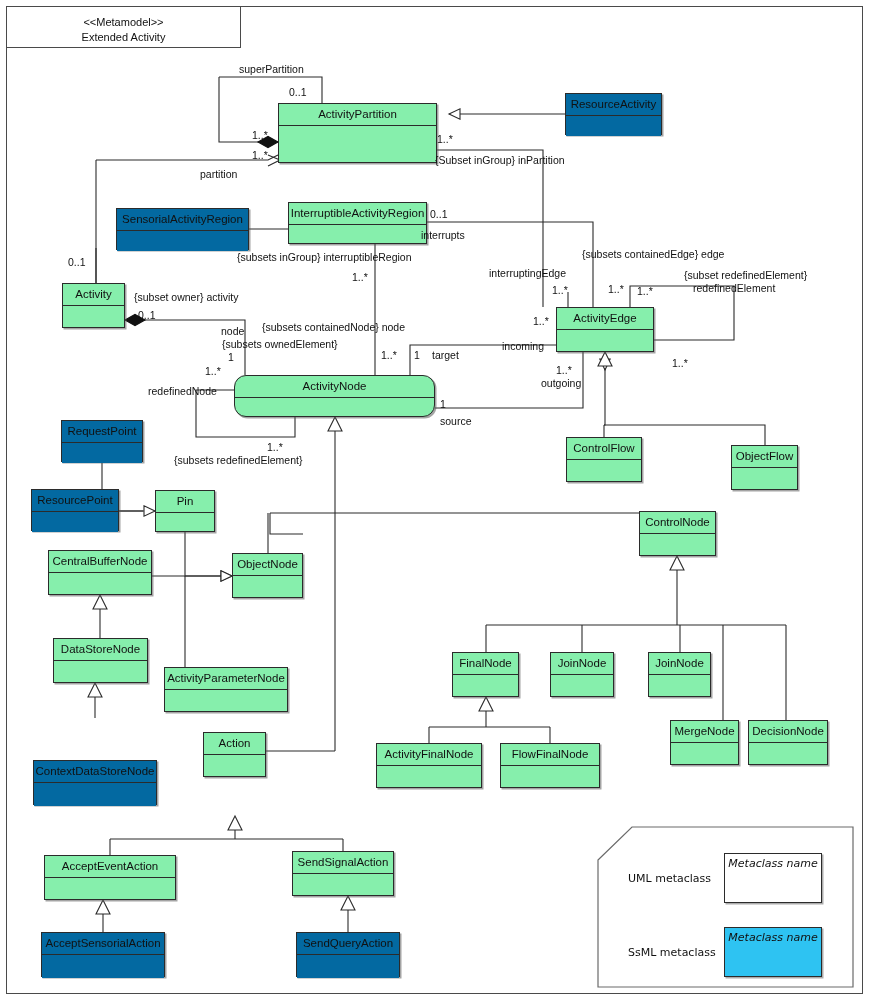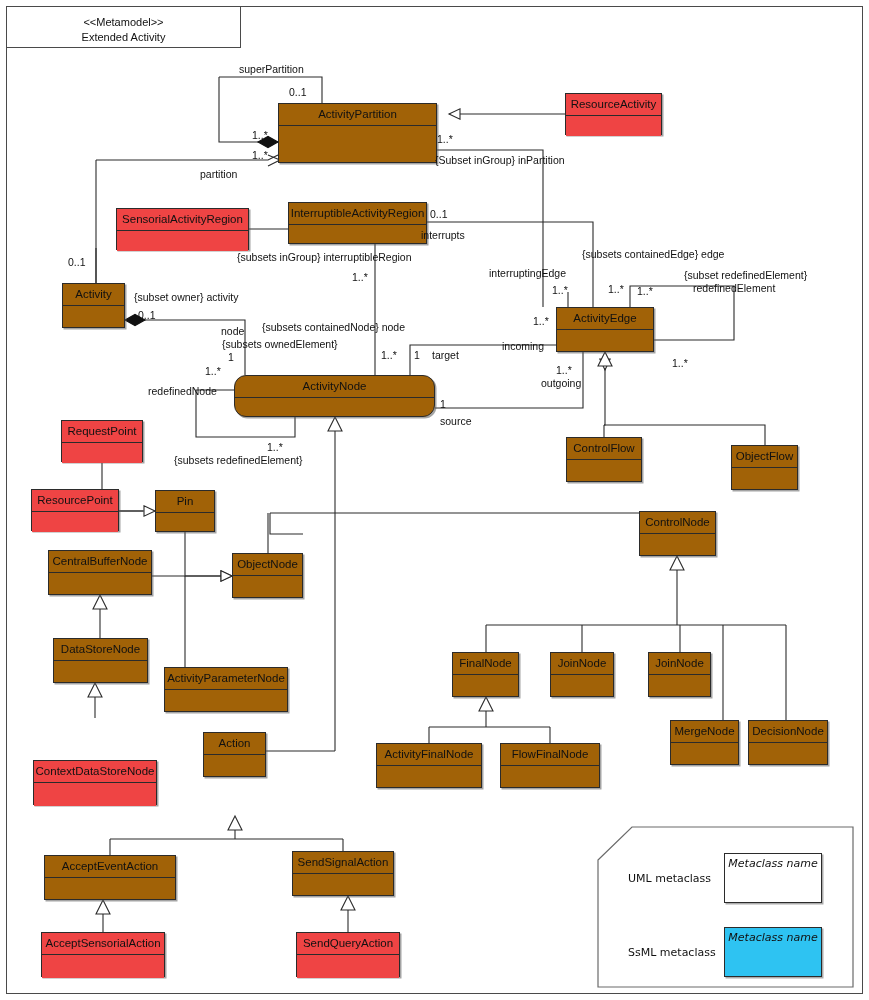--- a/index.html
+++ b/index.html
@@ -1,27 +1,27 @@
 <!DOCTYPE html>
 <html><head>
 <meta charset="utf-8">
 <style>
   html,body{margin:0;padding:0;background:#fff;}
   body{font-family:"Liberation Sans",sans-serif;}
   #page{position:relative;width:869px;height:1000px;background:#fff;overflow:hidden;}
   #page svg{position:absolute;left:0;top:0;width:869px;height:1000px;}
-  .cls{position:absolute;box-sizing:border-box;border:1.2px solid #2b2b2b;background:#a16207;
+  .cls{position:absolute;box-sizing:border-box;border:1.2px solid #2b2b2b;background:#86efac;
        box-shadow:1.5px 1.5px 0 rgba(90,90,90,.55);}
   .cls .nm{box-sizing:border-box;height:21px;line-height:20px;text-align:center;
        font-size:11.5px;color:#111;white-space:nowrap;overflow:visible;}
   .cls .sep{height:1.2px;background:#2b2b2b;}
   .cls .cmp{box-sizing:border-box;}
   .cls .attr{font-size:11.5px;color:#111;padding:1px 0 0 5px;line-height:15px;white-space:nowrap;}
   .cls.blue{background:#2ec3f2;}
-  .cls.blue .nm,.cls.blue .cmp{background:#ef4444;}
+  .cls.blue .nm,.cls.blue .cmp{background:#0369a1;}
   .lbl{position:absolute;font-size:10.5px;color:#111;white-space:nowrap;line-height:11px;}
   .frame{position:absolute;box-sizing:border-box;border:1.2px solid #4a4a4a;background:transparent;}
   .pkgtab{position:absolute;box-sizing:border-box;border:1.2px solid #4a4a4a;background:#fff;
       text-align:center;font-size:11px;line-height:15px;padding-top:8px;color:#111;}
   .legend-cls{position:absolute;box-sizing:border-box;border:1.2px solid #2b2b2b;background:#fff;
       box-shadow:1.5px 1.5px 0 rgba(90,90,90,.5);}
   .legend-cls .nm{height:20px;line-height:19px;text-align:center;font-size:11px;font-style:italic;
       font-family:"DejaVu Sans",sans-serif;color:#111;}
   .legend-cls.blue,.legend-cls.blue .nm,.legend-cls.blue .cmp{background:#2ec3f2;}
   .legend-txt{position:absolute;font-size:11px;color:#111;font-family:"DejaVu Sans",sans-serif;}

